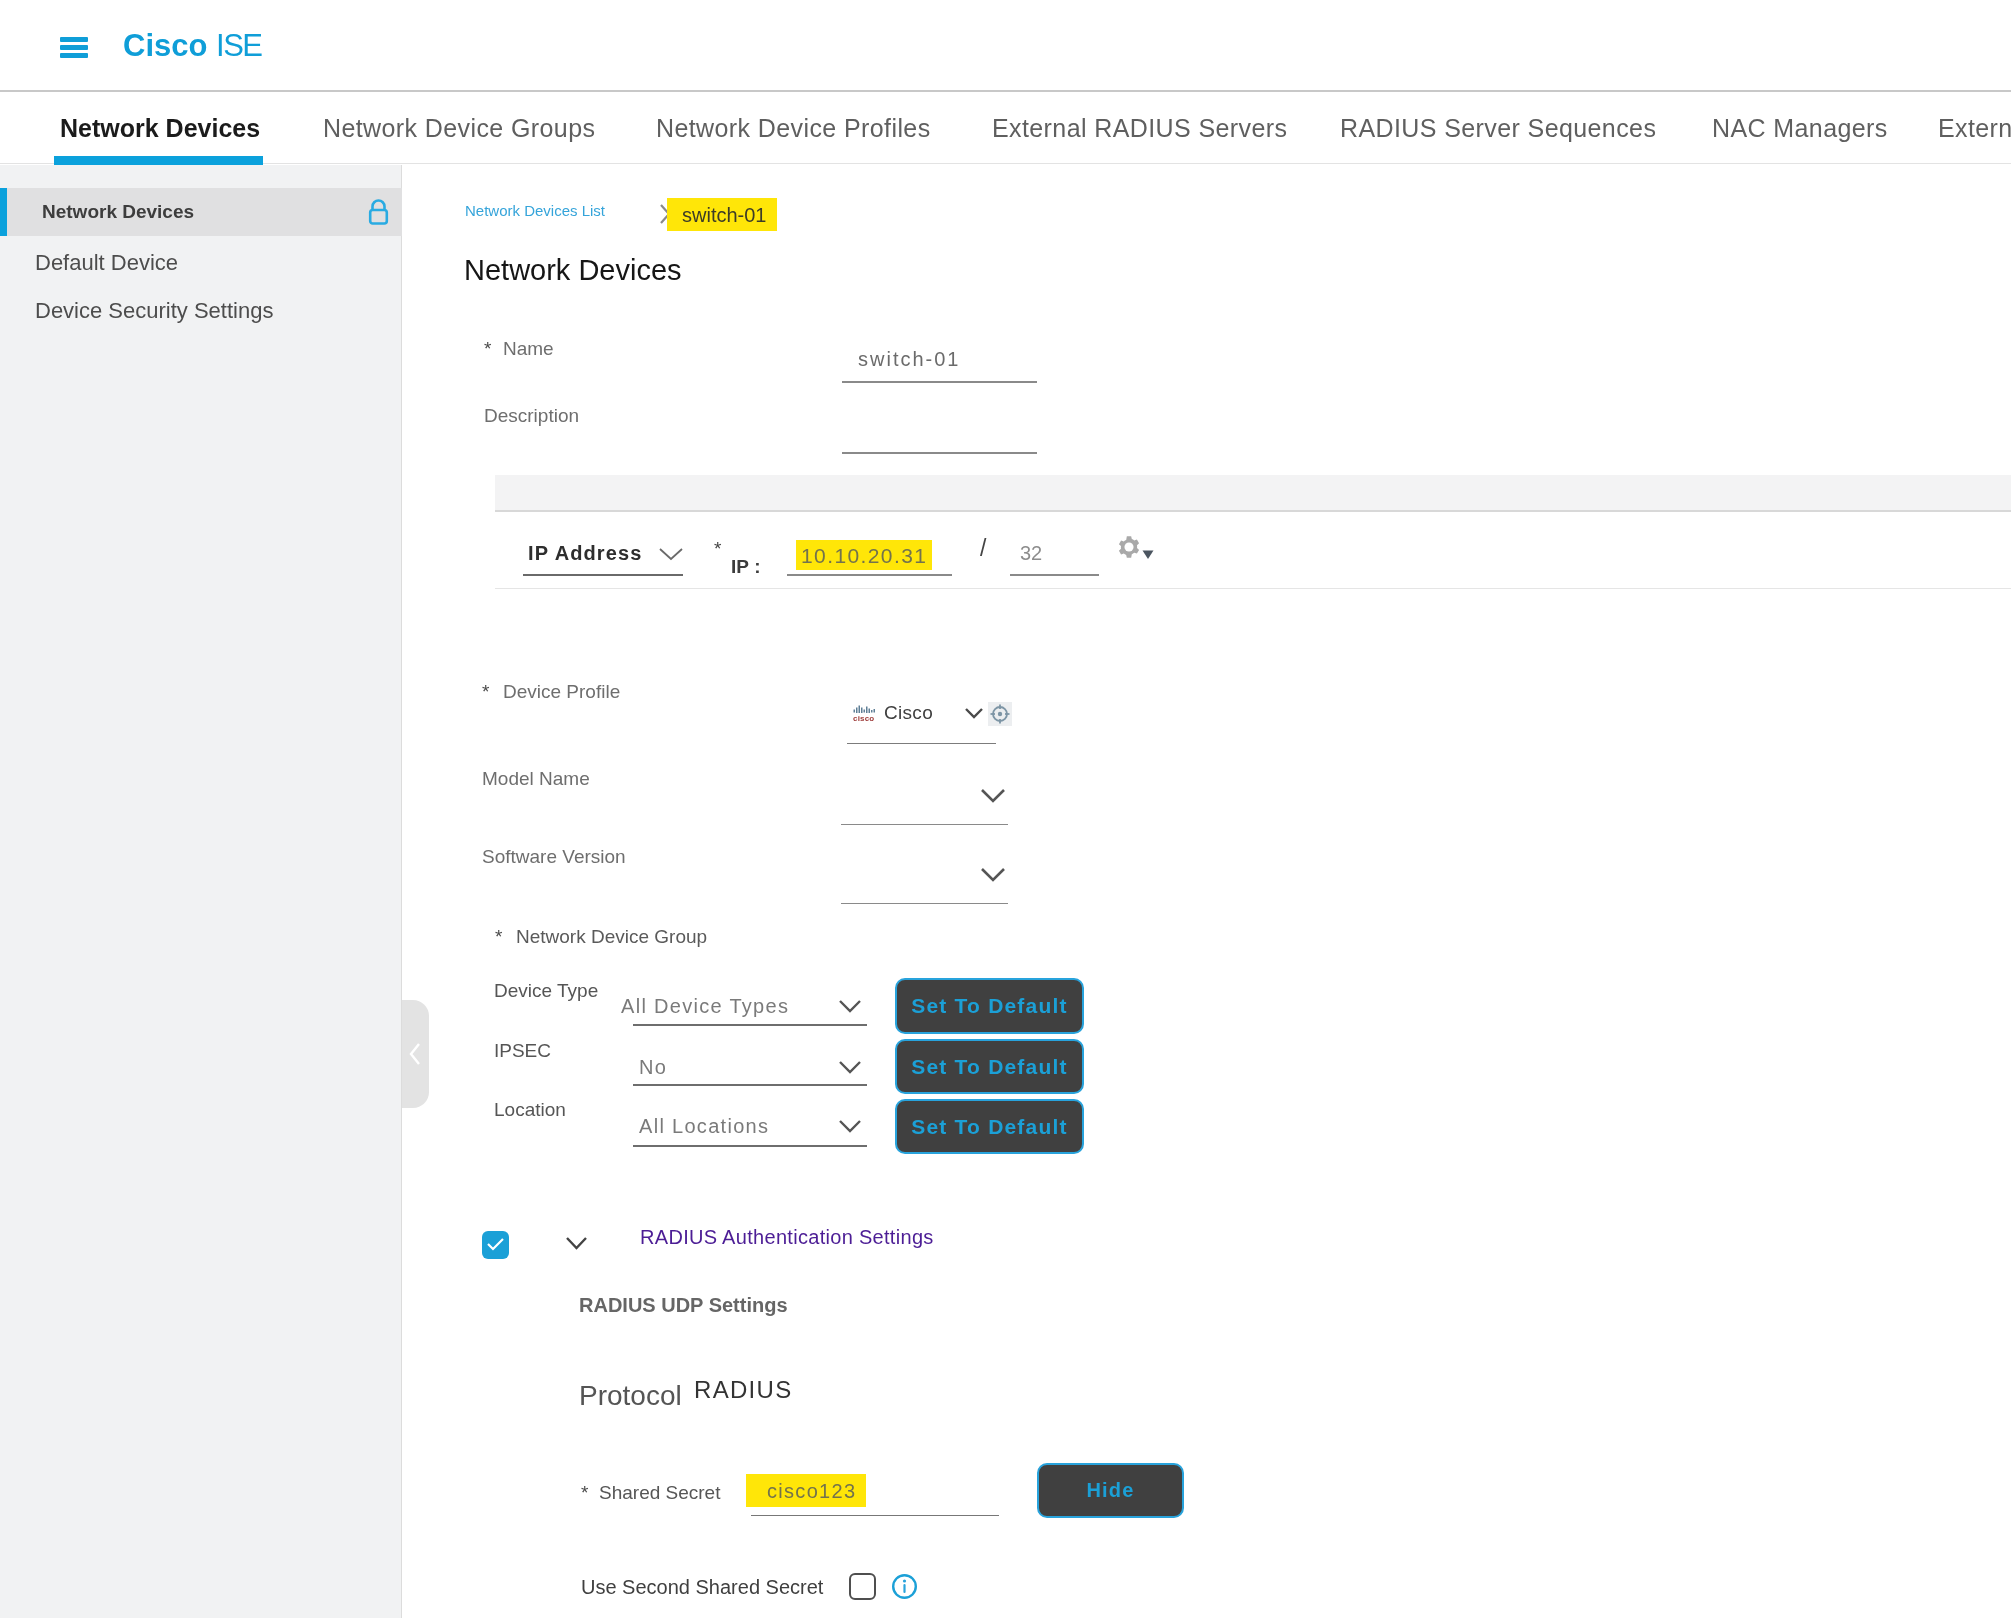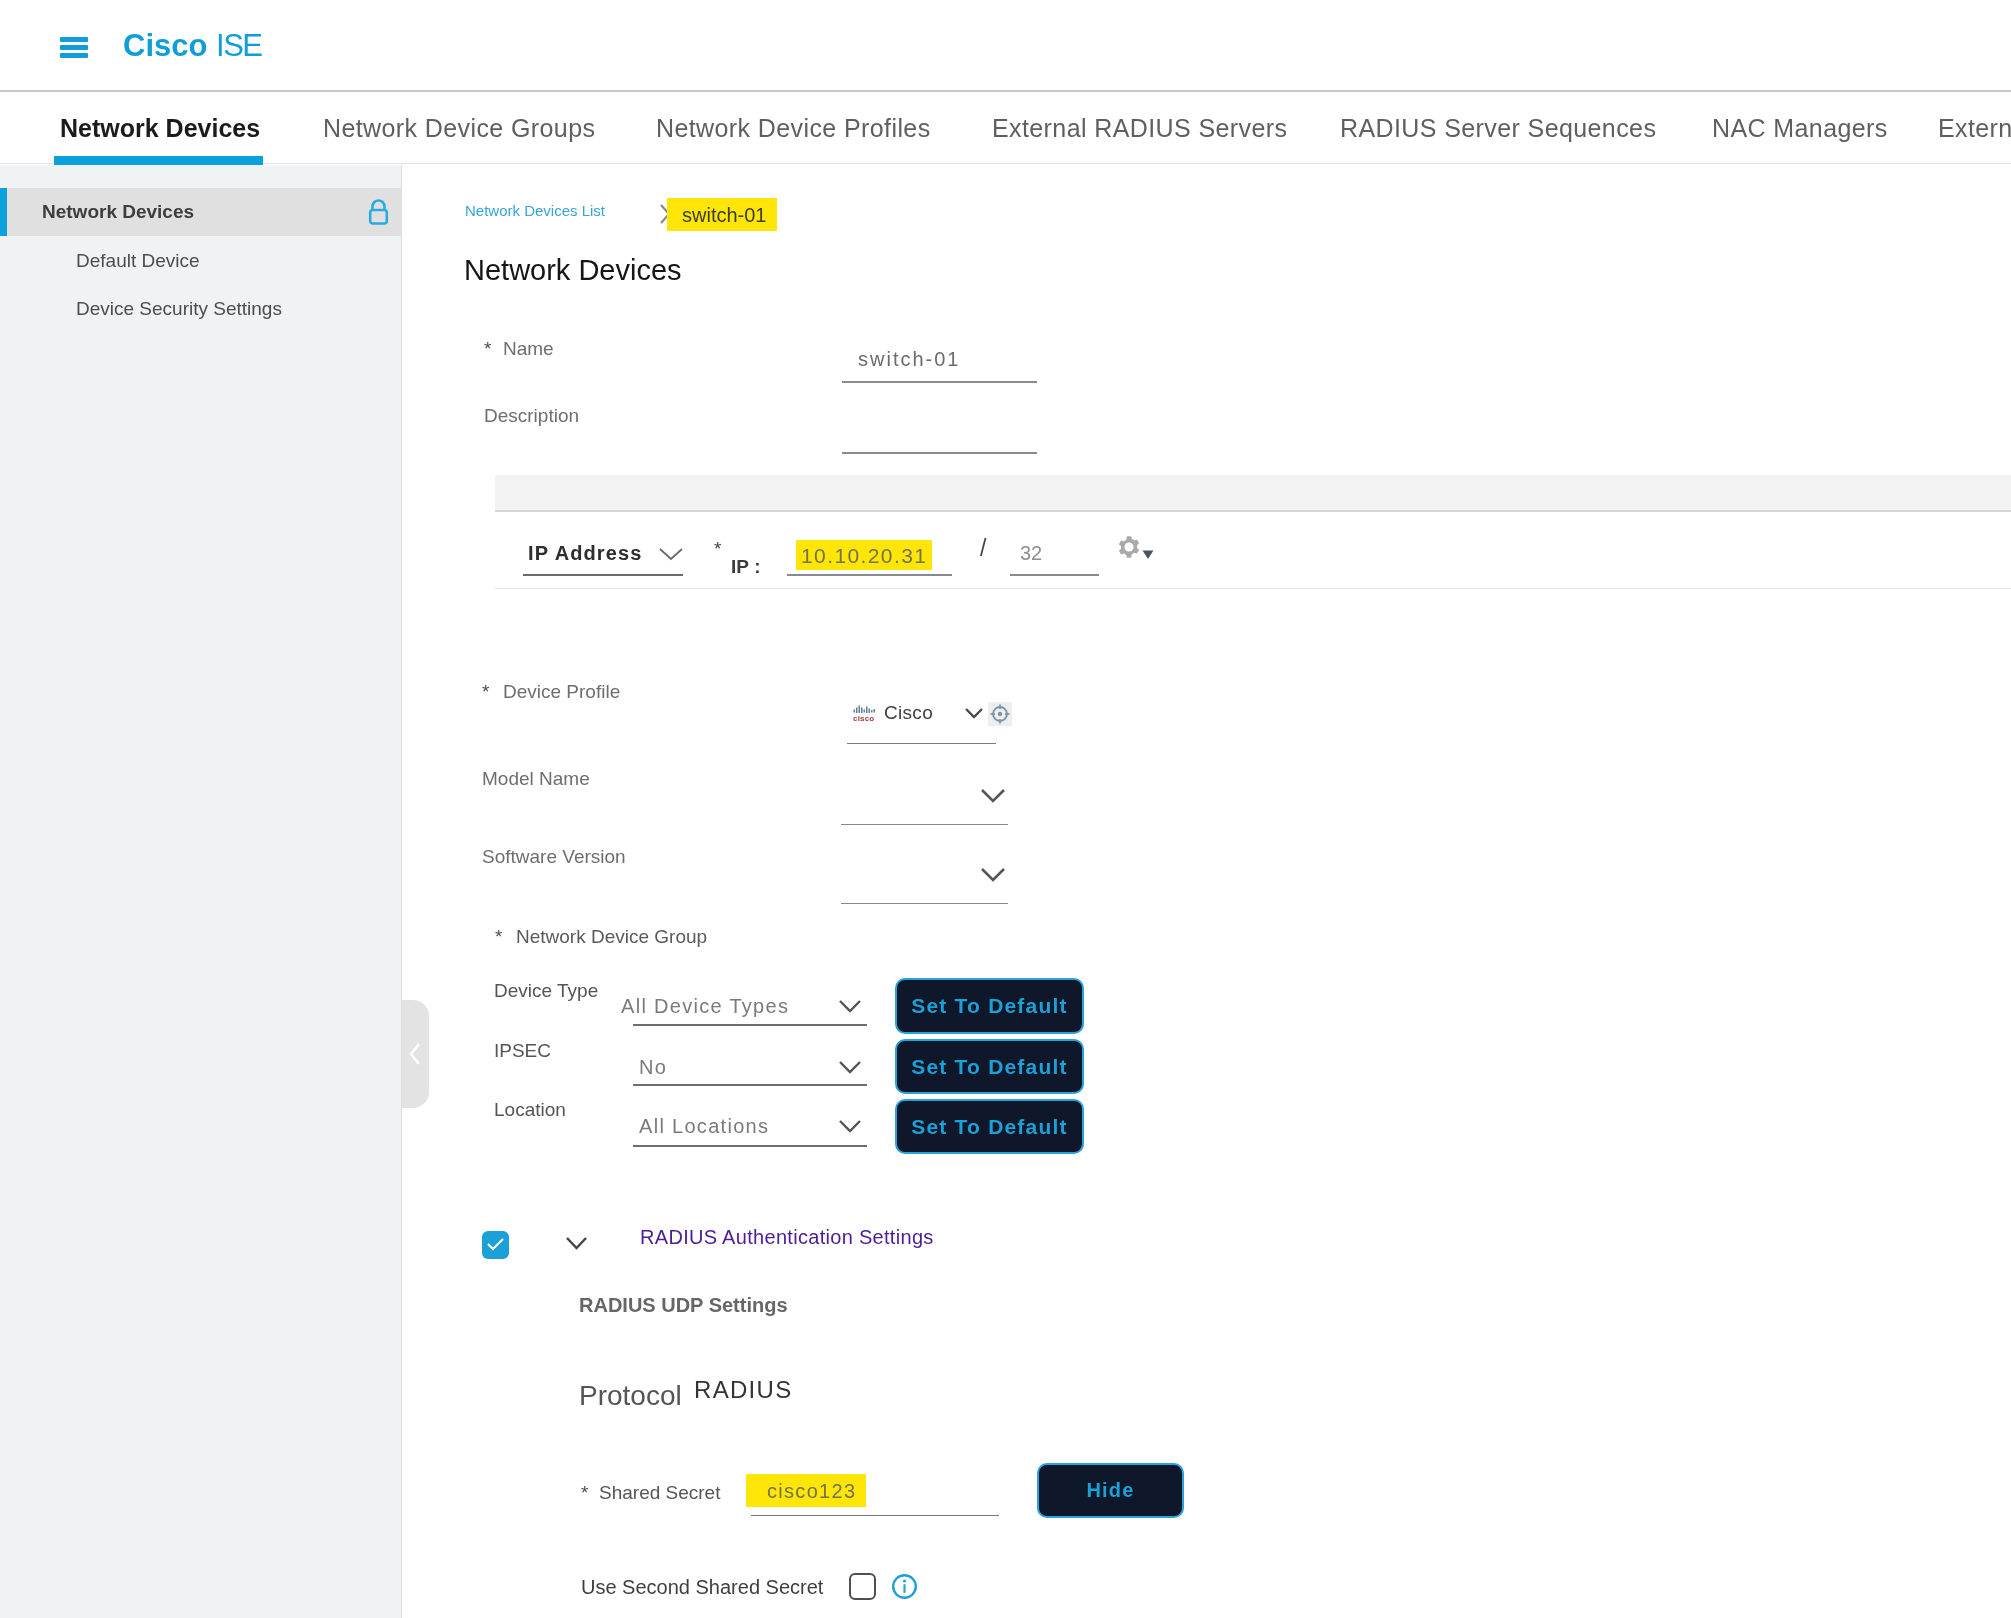--- a/index.html
+++ b/index.html
@@ -20,33 +20,33 @@
 #tabs { left:0; top:94px; width:2011px; height:70px; background:#fff; border-bottom:1px solid #e3e3e3; }
 .tab { position:absolute; top:20px; font-size:25px; color:#5f5f5f; white-space:nowrap; letter-spacing:0.4px; }
 .tab.active { color:#1b1b1b; font-weight:bold; letter-spacing:0; }
 #tab-underline { left:54px; top:62px; width:209px; height:10px; background:#0ba1dc; }
 
 
 #sidebar { left:0; top:165px; width:402px; height:1453px; background:#f1f2f3; border-right:1px solid #dcdcdc; }
 #side-sel { left:0; top:23px; width:402px; height:48px; background:#e0e0e1; }
 #side-sel .bar { position:absolute; left:0; top:0; width:7px; height:48px; background:#0ba1dc; }
 #side-sel .txt { position:absolute; left:42px; top:13px; font-size:19px; font-weight:bold; color:#3d3d3d; }
-.side-item { position:absolute; left:35px; font-size:19px; color:#4d4d4d;margin-left:41px; }
+.side-item { position:absolute; left:35px; font-size:22px; color:#4d4d4d; }
 #handle { left:402px; top:1000px; width:27px; height:108px; background:#e3e3e3; border-radius:0 16px 16px 0; }
 #handle svg { position:absolute; left:4px; top:41px; }
 
 
 .link { color:#35a4da; }
 .hl { background:#ffe608; color:#6f6f49; }
 .lbl { color:#6e6e6e; font-size:19px; }
 .ast { color:#4a4a4a; font-size:19px; }
 .val { color:#6b6b6b; font-size:20px; }
 .uline { position:absolute; border-bottom:2px solid #8a8a8a; }
 .uline-thin { position:absolute; border-bottom:1px solid #9a9a9a; }
-.btn { position:absolute; border:2px solid #28a3dc; border-radius:10px; color:#1ba0d7; font-weight:bold; font-size:21px; text-align:center; background:#0f172a; letter-spacing:1.2px; }
+.btn { position:absolute; border:2px solid #28a3dc; border-radius:10px; color:#1ba0d7; font-weight:bold; font-size:21px; text-align:center; background:#404040; letter-spacing:1.2px; }
 </style>
 </head>
 <body>
 
 <div class="abs" id="header">
   <div class="abs" id="burger">
       <div></div>
       <div></div>
       <div></div>
     </div>

